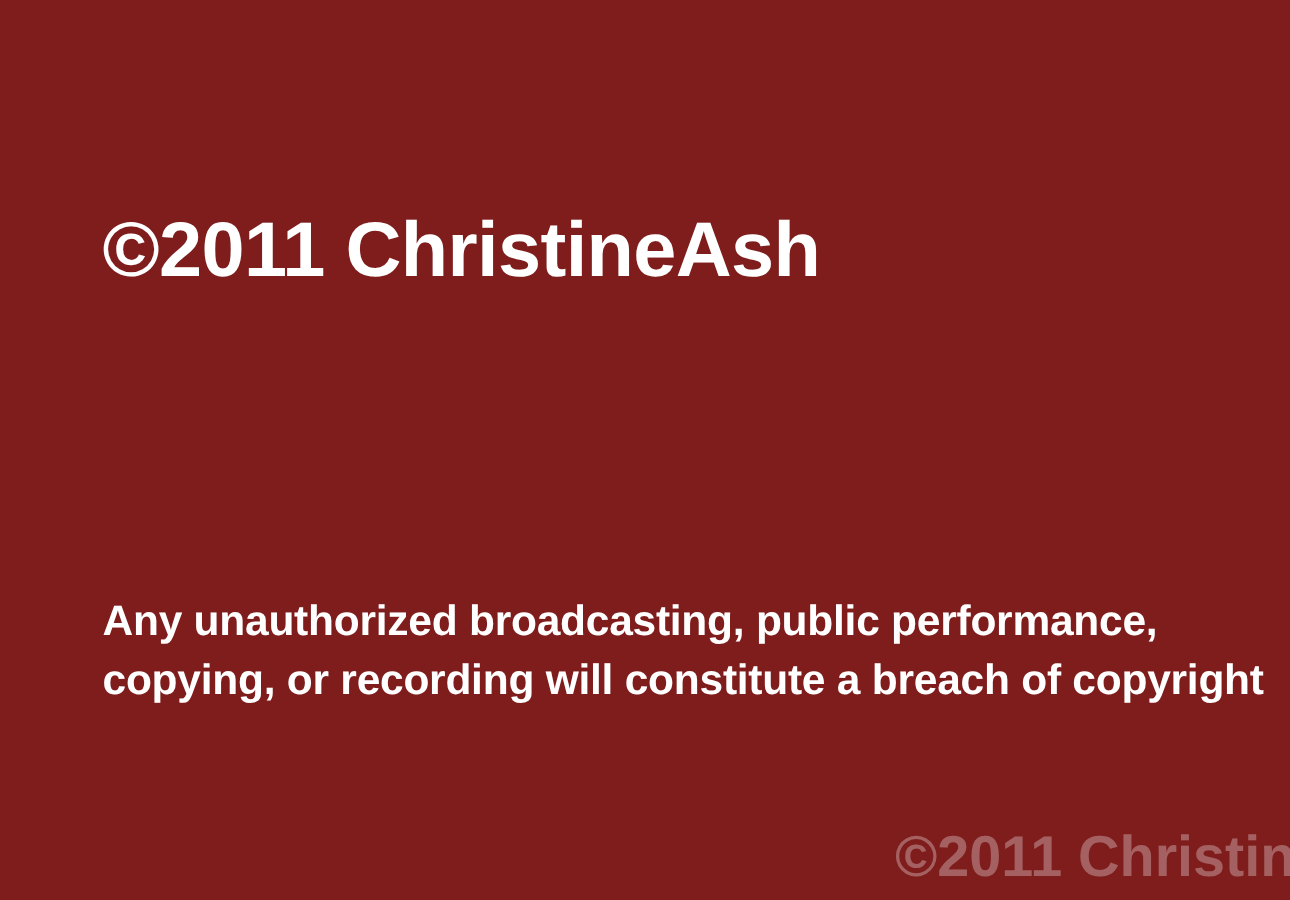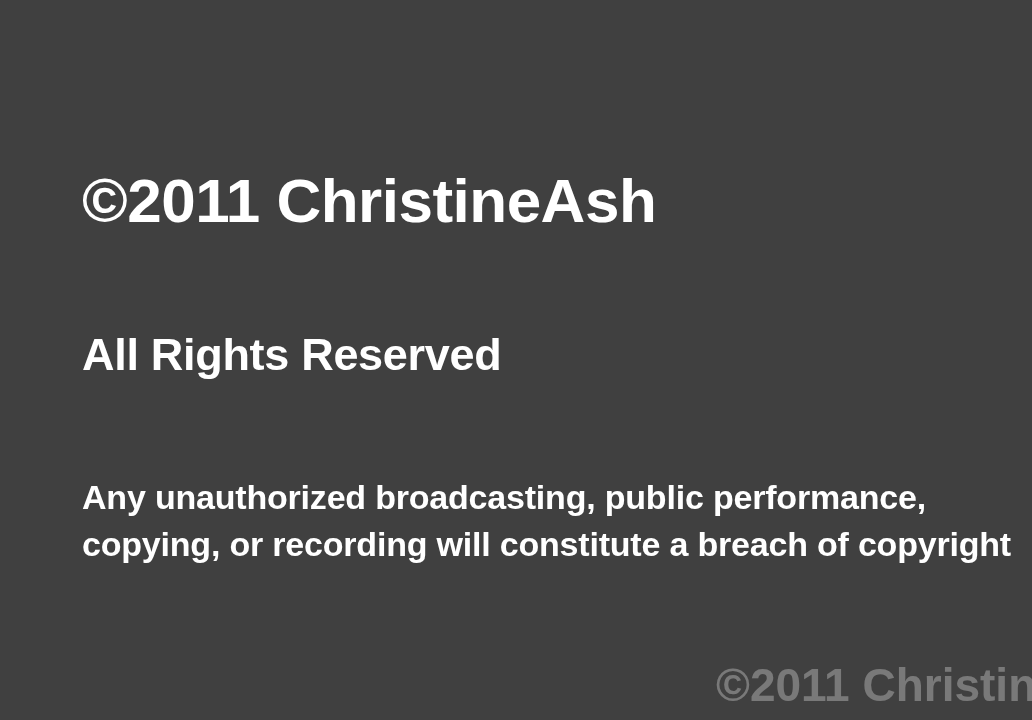--- a/index.html
+++ b/index.html
@@ -9,21 +9,21 @@
   body {
     background: #2b2b2b;
     font-family: "Liberation Sans", sans-serif;
   }
 
   .slide {
     position: relative;
     width: 1032px;
     height: 720px;
     overflow: hidden;
-    background: #404040;
+    background: #7f1d1d;
   }
 
   
   .title-line {
     position: absolute;
     left: 82px;
     top: 170px;
     margin: 0;
     font-size: 62px;
     font-weight: bold;
@@ -79,21 +79,20 @@
     white-space: nowrap;
   }
 </style>
 </head>
 <body>
 
 <div class="slide">
 
   <h1 class="title-line">©2011 ChristineAsh</h1>
 
-  <h2 class="rights-line">All Rights Reserved</h2>
 
   <p class="notice">
     <span class="notice-line">Any unauthorized broadcasting, public performance,</span>
     <span class="notice-line">copying, or recording will constitute a breach of copyright</span>
   </p>
 
   <div class="watermark">©2011 ChristineAsh</div>
 
 </div>
 

